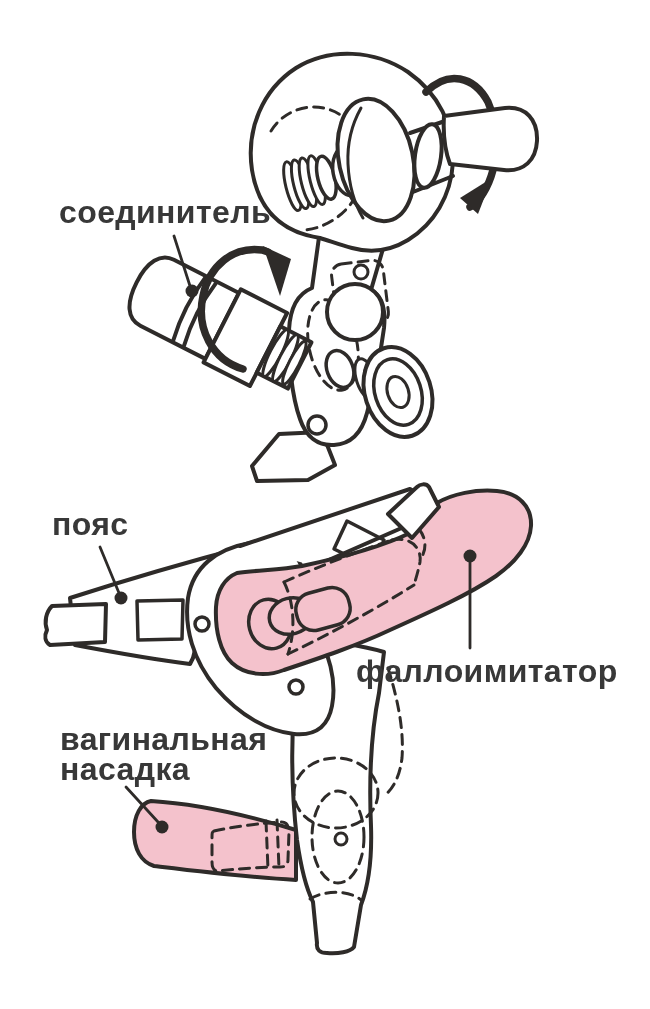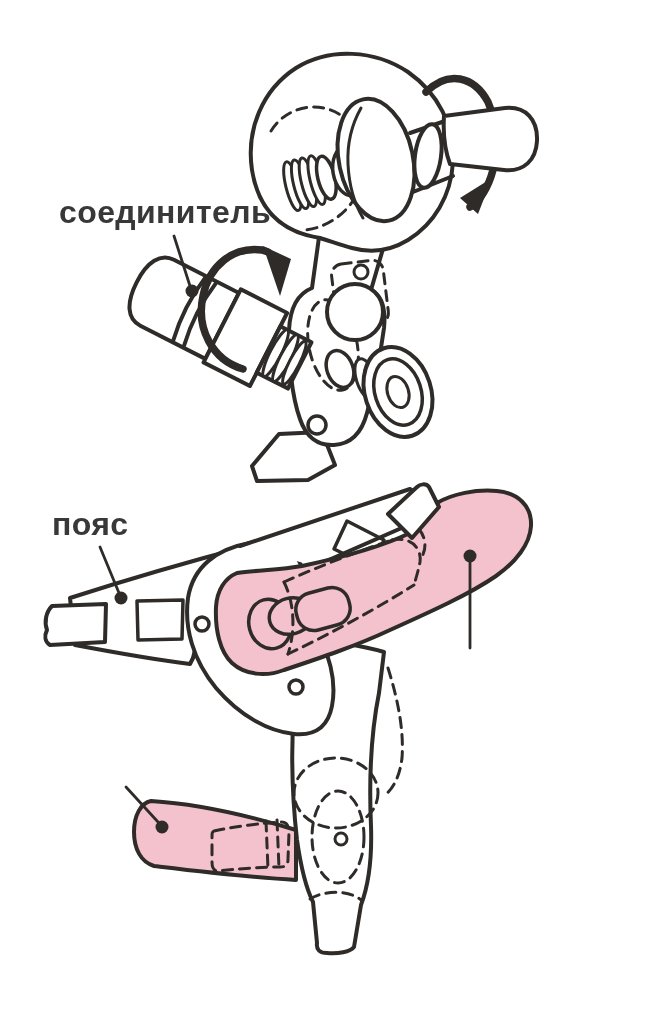--- a/index.html
+++ b/index.html
@@ -180,13 +180,18 @@
       </g>
       <g>
         <path class="leader" d="M 126,787 L 158,822"></path>
         <circle class="dot" cx="162" cy="827" r="6.5"></circle>
       </g>
     </g>
   </svg>
 
   <div class="lbl" style="left:59px;top:197px">соединитель</div>
   <div class="lbl" style="left:52px;top:509px">пояс</div>
+  <div class="lbl" style="left:356px;top:656px">фаллоимитатор</div>
+  <div class="lbl" style="left:60px;top:724px">
+    <div>вагинальная</div>
+    <div>насадка</div>
+  </div>
 </div>
 
 </body></html>

